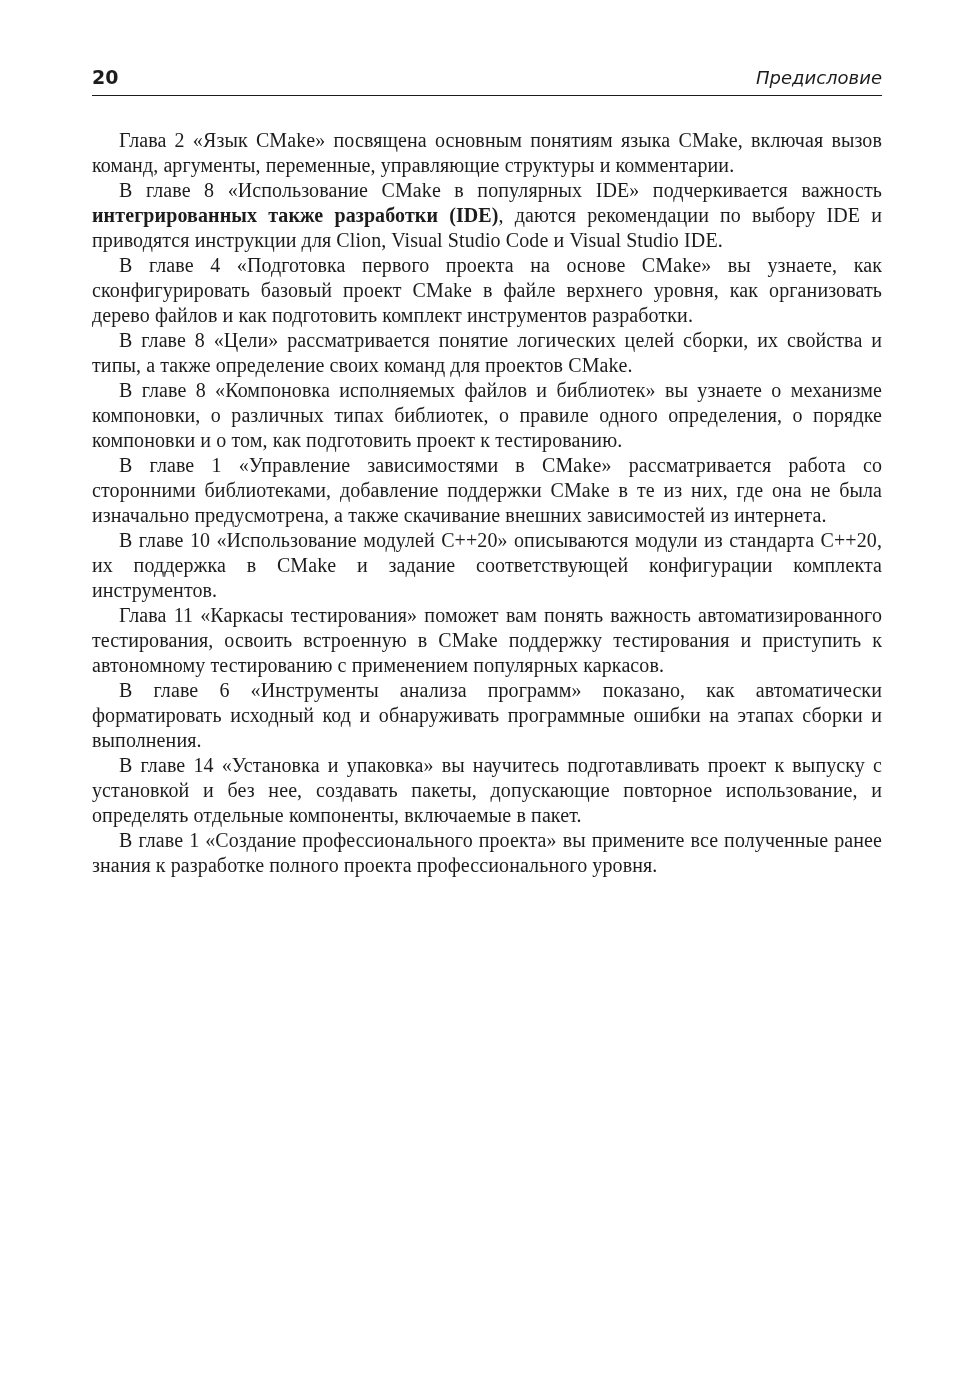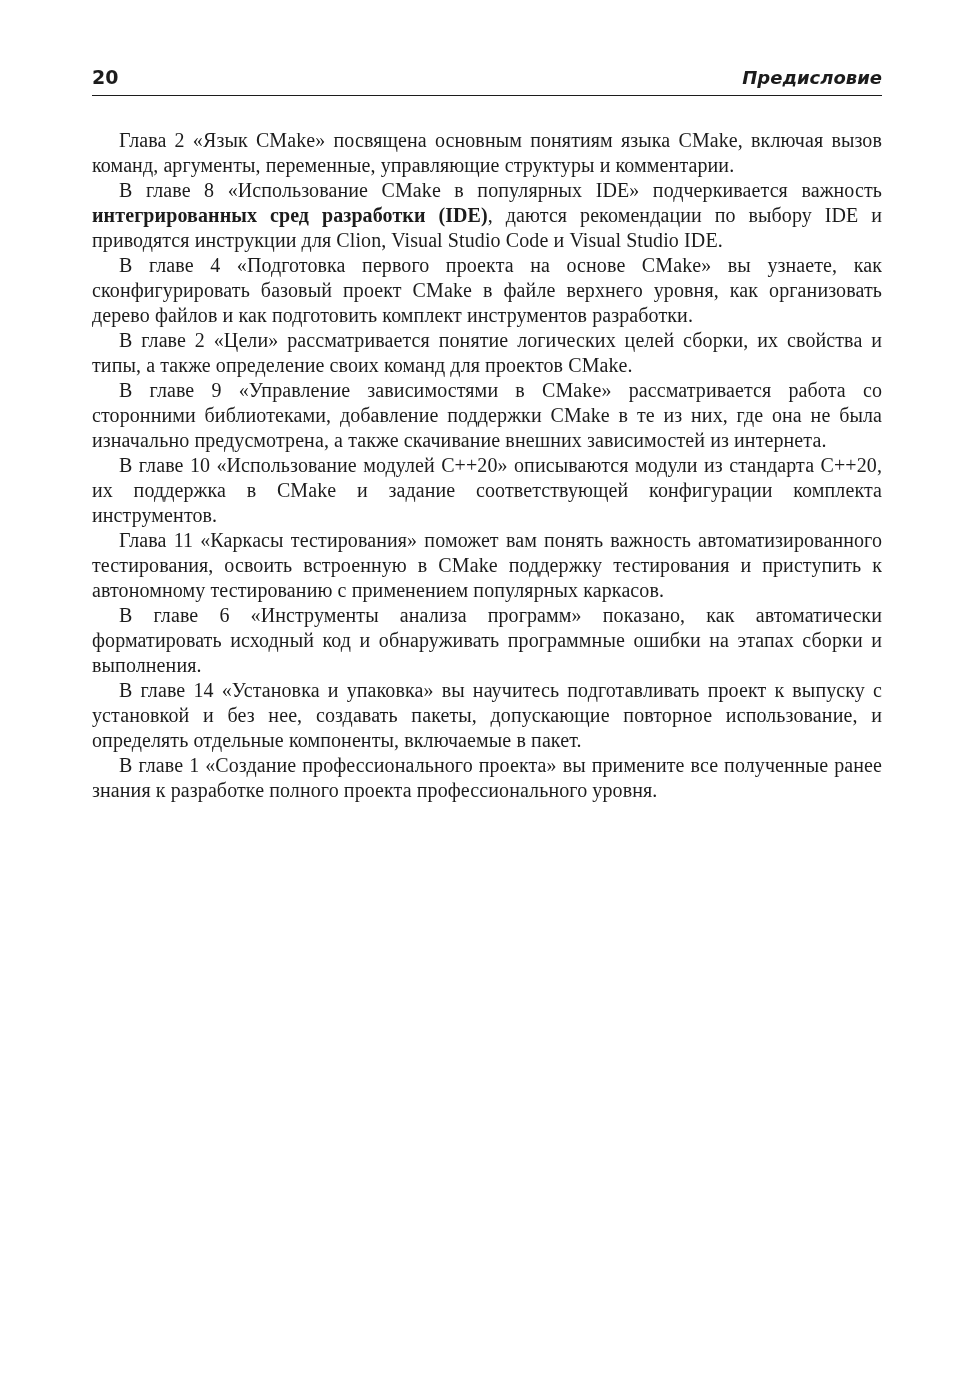--- a/index.html
+++ b/index.html
@@ -24,21 +24,21 @@
   }
   .page-number {
     font-family: "DejaVu Sans", sans-serif;
     font-weight: 700;
     font-size: 19px;
     color: #1c1c1c;
   }
   .running-title {
     font-family: "DejaVu Sans", sans-serif;
     font-style: italic;
-    font-weight: 700;
+    font-weight: 400;
     font-size: 18px;
     color: #1c1c1c;
   }
   .header-rule {
     border: none;
     border-top: 1.6px solid #1c1c1c;
     margin: 7px 0 0 0;
   }
   .page-body {
     margin-top: 32px;
@@ -59,23 +59,24 @@
 <body>
 
 <div class="page">
   <header class="page-header">
     <span class="page-number">20</span>
     <span class="running-title">Предисловие</span>
   </header>
   <hr class="header-rule">
   <main class="page-body" id="page-body">
       <p class="para"><span>Глава 2 «Язык CMake» посвящена основным понятиям языка CMake, включая вызов команд, аргументы, переменные, управляющие структуры и комментарии.</span></p>
-      <p class="para"><span>В главе 8 «Использование CMake в популярных IDE» подчеркивается важность </span><span class="bold">интегрированных сред разработки (IDE)</span><span>, даются рекомендации по выбору IDE и приводятся инструкции для Clion, Visual Studio Code и Visual Studio IDE.</span></p>
+      <p class="para"><span>В главе 8 «Использование CMake в популярных IDE» подчеркивается важность </span><span class="bold">интегрированных также разработки (IDE)</span><span>, даются рекомендации по выбору IDE и приводятся инструкции для Clion, Visual Studio Code и Visual Studio IDE.</span></p>
       <p class="para"><span>В главе 4 «Подготовка первого проекта на основе CMake» вы узнаете, как сконфигурировать базовый проект CMake в файле верхнего уровня, как организовать дерево файлов и как подготовить комплект инструментов разработки.</span></p>
-      <p class="para"><span>В главе 2 «Цели» рассматривается понятие логических целей сборки, их свойства и типы, а также определение своих команд для проектов CMake.</span></p>
-      <p class="para"><span>В главе 9 «Управление зависимостями в CMake» рассматривается работа со сторонними библиотеками, добавление поддержки CMake в те из них, где она не была изначально предусмотрена, а также скачивание внешних зависимостей из интернета.</span></p>
+      <p class="para"><span>В главе 8 «Цели» рассматривается понятие логических целей сборки, их свойства и типы, а также определение своих команд для проектов CMake.</span></p>
+      <p class="para"><span>В главе 8 «Компоновка исполняемых файлов и библиотек» вы узнаете о механизме компоновки, о различных типах библиотек, о правиле одного определения, о порядке компоновки и о том, как подготовить проект к тестированию.</span></p>
+      <p class="para"><span>В главе 1 «Управление зависимостями в CMake» рассматривается работа со сторонними библиотеками, добавление поддержки CMake в те из них, где она не была изначально предусмотрена, а также скачивание внешних зависимостей из интернета.</span></p>
       <p class="para"><span>В главе 10 «Использование модулей C++20» описываются модули из стандарта C++20, их поддержка в CMake и задание соответствующей конфигурации комплекта инструментов.</span></p>
       <p class="para"><span>Глава 11 «Каркасы тестирования» поможет вам понять важность автоматизированного тестирования, освоить встроенную в CMake поддержку тестирования и приступить к автономному тестированию с применением популярных каркасов.</span></p>
       <p class="para"><span>В главе 6 «Инструменты анализа программ» показано, как автоматически форматировать исходный код и обнаруживать программные ошибки на этапах сборки и выполнения.</span></p>
       <p class="para"><span>В главе 14 «Установка и упаковка» вы научитесь подготавливать проект к выпуску с установкой и без нее, создавать пакеты, допускающие повторное использование, и определять отдельные компоненты, включаемые в пакет.</span></p>
       <p class="para"><span>В главе 1 «Создание профессионального проекта» вы примените все полученные ранее знания к разработке полного проекта профессионального уровня.</span></p>
     </main>
 </div>
 
 </body></html>

